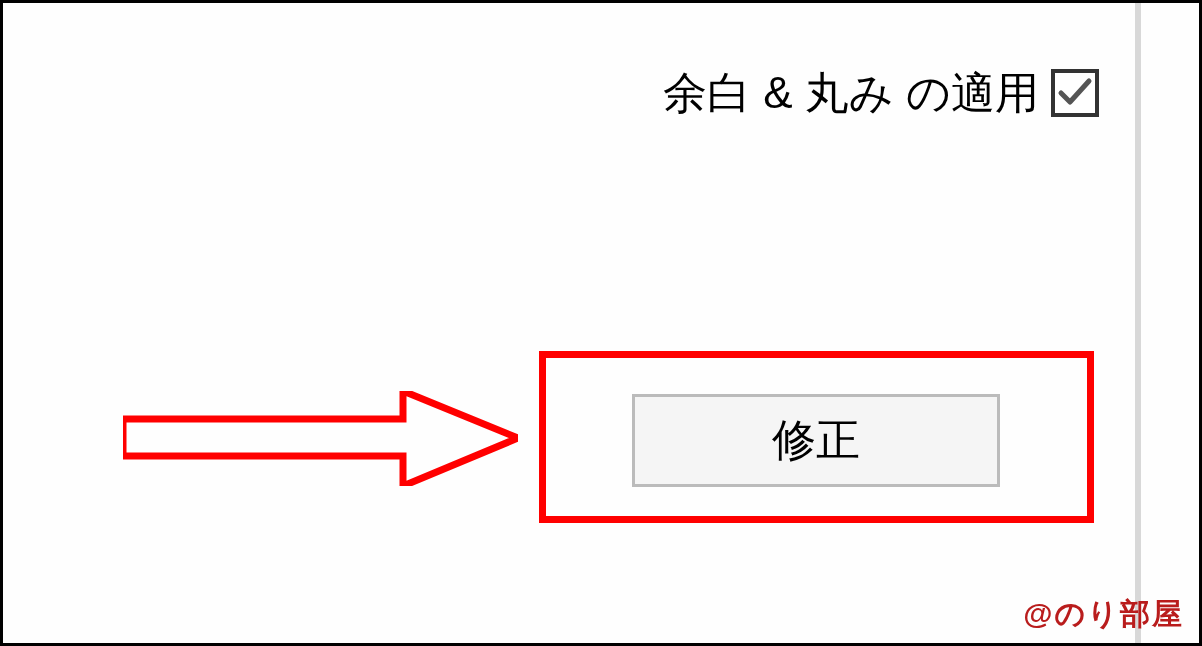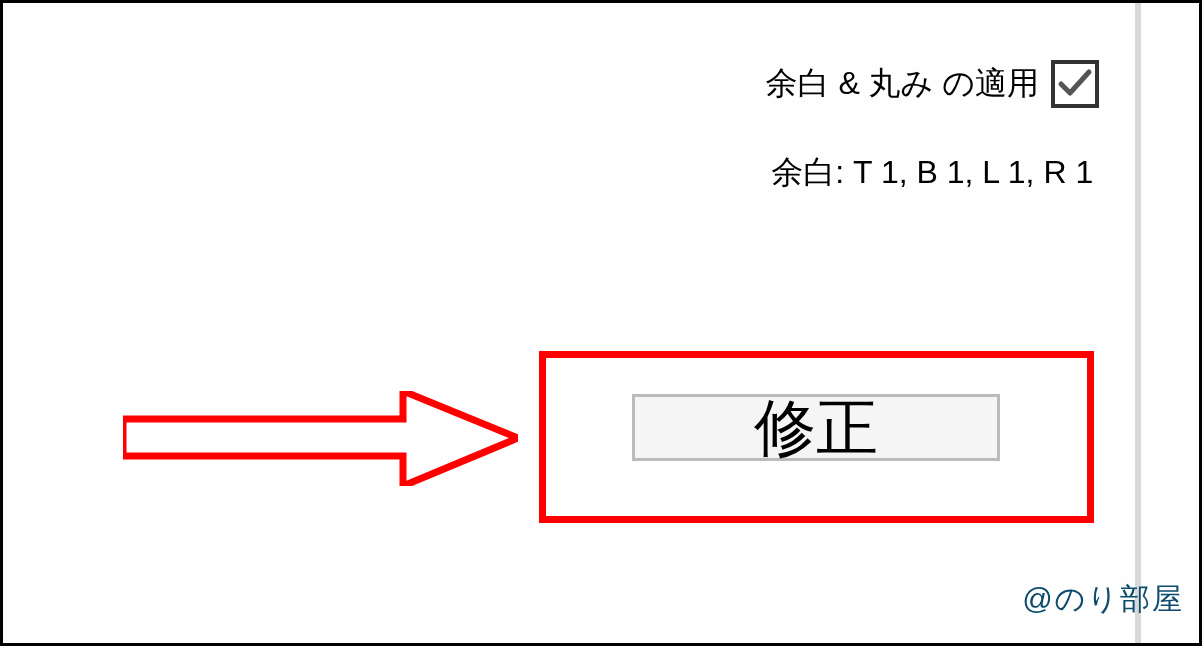--- a/index.html
+++ b/index.html
@@ -29,21 +29,21 @@
       right: 58px;
       width: 6px;
       height: 100%;
       background: #d8d8d8;
     }
     .settings-panel {
       position: absolute;
       top: 55px;
       right: 100px;
       text-align: center;
-      font-size: 32px;
+      font-size: 44px;
       color: #000000;
       line-height: 1.6;
     }
     .setting-row {
       margin-bottom: 38px;
       white-space: nowrap;
     }
     .checkbox-row {
       display: flex;
       align-items: center;
@@ -72,66 +72,63 @@
       width: 555px;
       height: 172px;
       border: 7px solid #ff0000;
       pointer-events: none;
     }
     .modify-button {
       position: absolute;
       top: 391px;
       left: 629px;
       width: 368px;
-      height: 67px;
+      height: 93px;
       background: #f5f5f5;
       border: 3px solid #bbbbbb;
-      font-size: 62px;
+      font-size: 44px;
       color: #000000;
       cursor: pointer;
       display: flex;
       align-items: center;
       justify-content: center;
       font-family: inherit;
     }
     .arrow-container {
       position: absolute;
       top: 388px;
       left: 120px;
       width: 395px;
       height: 95px;
       pointer-events: none;
     }
     .watermark {
       position: absolute;
-      bottom: 23px;
+      bottom: 8px;
       right: 15px;
       font-size: 30px;
-      color: #0c4a6e;
+      color: #b91c1c;
       letter-spacing: 2px;
+      font-weight: bold;
     }
   </style>
 </head>
 <body>
 
 <div class="content-area">
   <div class="inner-border-right"></div>
 
   <div class="settings-panel">
     <div class="checkbox-row">
       <span>余白 &amp; 丸み の適用</span>
       <span class="checkbox">
         <svg class="checkmark" viewBox="0 0 36 36">
           <path d="M 4 18 L 13 27 L 32 6" stroke="#555555" stroke-width="5" fill="none" stroke-linecap="round" stroke-linejoin="round"></path>
         </svg>
       </span>
-    </div>
-    <div class="setting-row">
-      <span>余白:</span>
-      <span>T 1, B 1, L 1, R 1</span>
     </div>
   </div>
 
   <button class="modify-button">
     <span>修正</span>
   </button>
 
   <div class="button-highlight-box"></div>
 
   <div class="arrow-container">

